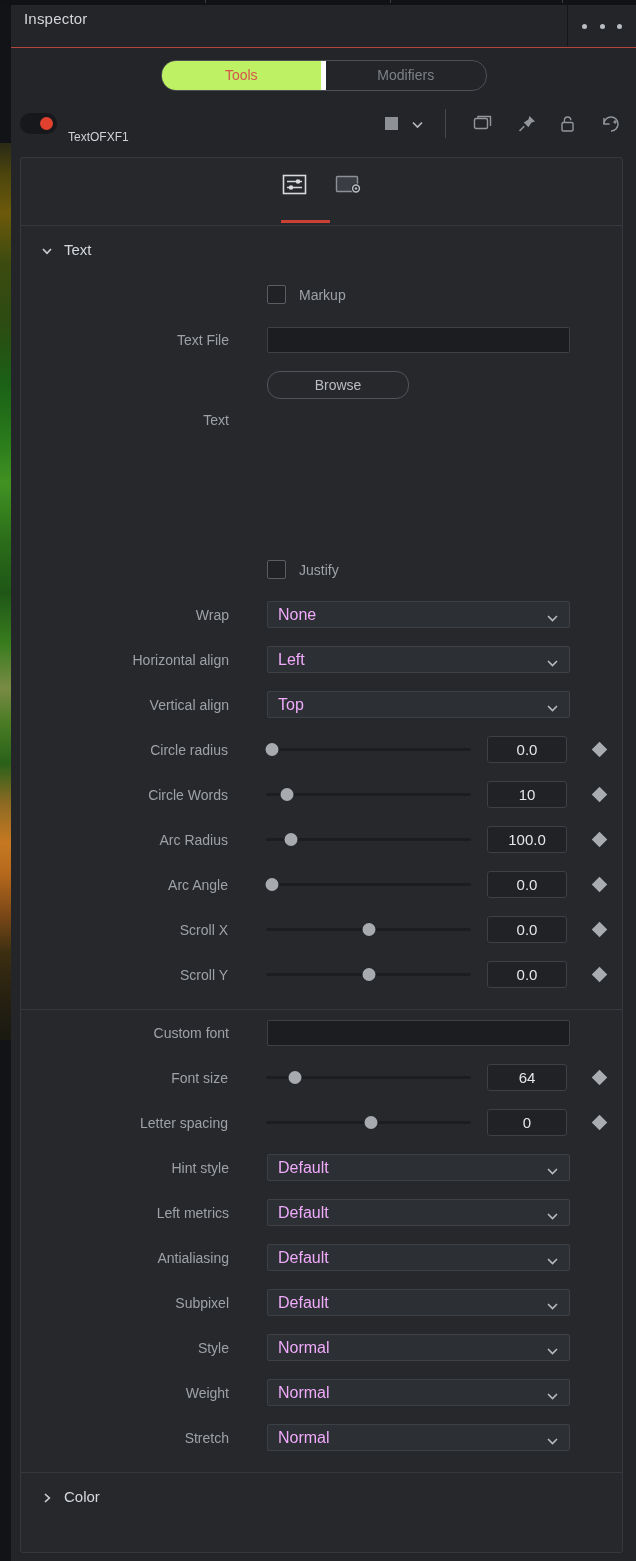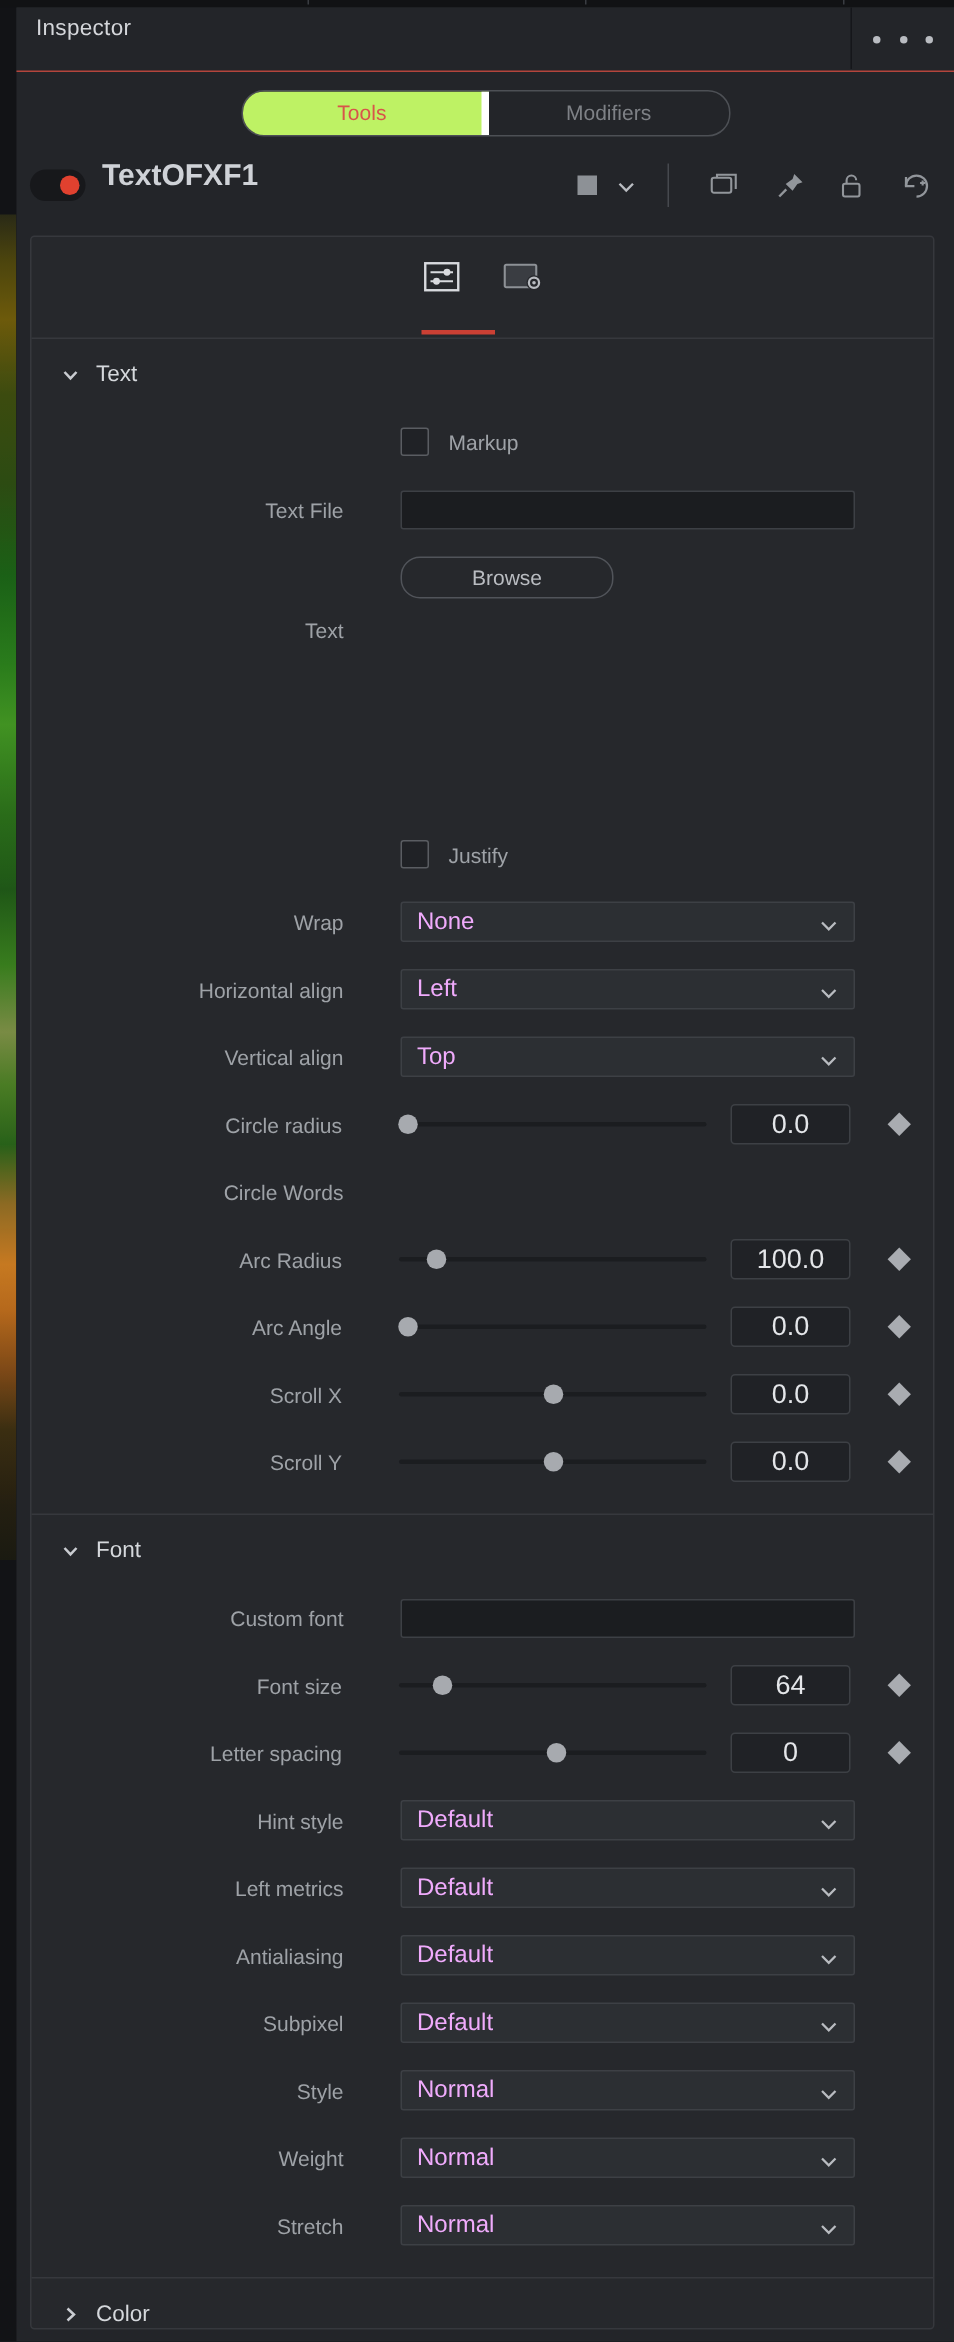--- a/index.html
+++ b/index.html
@@ -42,21 +42,21 @@
   .seg .sgi{flex:1;display:flex;align-items:center;justify-content:center;font-size:14px;
     color:#7e8186;cursor:pointer;background:transparent;}
   .seg .sgi.active{background:#bef264;color:#d8544a;border-right:5px solid #ffffff;}
 
   
   .noderow{position:relative;height:46px;}
   .noderow .toggle{position:absolute;left:9px;top:11px;width:37px;height:21px;border-radius:11px;
     background:#17181b;cursor:pointer;}
   .noderow .toggle i{position:absolute;right:4px;top:4px;width:13px;height:13px;border-radius:50%;
     background:#e0412f;display:block;}
-  .noderow .nodename{position:absolute;left:57px;top:4px;font-size:20px;color:#cfd2d7;font-weight:bold;}
+  .noderow .nodename{position:absolute;left:57px;top:28px;font-size:12px;color:#cfd2d7;}
   .noderow .swatch{position:absolute;left:374px;top:15px;width:13px;height:13px;background:#8d9196;}
   .noderow .caret{position:absolute;left:399px;top:15px;}
   .noderow .isep{position:absolute;left:434px;top:7px;width:1px;height:29px;background:#46494e;}
   .noderow .nicon{position:absolute;top:12px;cursor:pointer;}
 
   
   .card{position:absolute;left:9px;top:152px;width:603px;height:1396px;
     border:1px solid #36383d;border-radius:3px;background:#26282c;box-sizing:border-box;}
 
   .subtabs{position:relative;height:67px;border-bottom:1px solid #36383d;}
@@ -98,21 +98,21 @@
   .select .sv{padding-left:10px;font-size:16px;color:#f0abfc;}
   .select .sc{position:absolute;right:10px;top:8px;}
 
   .slider{position:relative;width:205px;height:20px;display:flex;align-items:center;cursor:pointer;}
   .slider .track{position:absolute;left:0;right:0;height:3px;background:#1b1d20;border-radius:2px;}
   .slider .knob{position:absolute;width:13px;height:13px;border-radius:50%;background:#a7aaaf;
     transform:translateX(-50%);}
 
   .numbox{width:80px;height:27px;background:#202226;border:1px solid #3d4045;border-radius:3px;
     box-sizing:border-box;display:flex;align-items:center;justify-content:center;
-    font-size:18px;color:#e4e6e9;margin-left:16px;cursor:text;}
+    font-size:15px;color:#e4e6e9;margin-left:16px;cursor:text;}
 
   .kf{width:11px;height:11px;background:#a9acb1;transform:rotate(45deg);margin-left:27px;cursor:pointer;}
   .kf-wrap{width:55px;display:flex;align-items:center;}
 </style>
 </head>
 <body>
 
 <div class="app">
 
   <div class="media-strip">
@@ -297,20 +297,30 @@
               </span>
               <span class="numbox">0.0</span>
               <span class="kf-wrap">
                   <span class="kf"></span>
                 </span>
             </div>
           </div>
 
           <div class="row">
             <div class="lab">Circle Words</div>
+            <div class="ctl">
+              <span class="slider">
+                <span class="track"></span>
+                  <span class="knob" style="left: 10%;"></span>
+              </span>
+              <span class="numbox">10</span>
+              <span class="kf-wrap">
+                  <span class="kf"></span>
+                </span>
+            </div>
           </div>
 
           <div class="row">
             <div class="lab">Arc Radius</div>
             <div class="ctl">
               <span class="slider">
                 <span class="track"></span>
                   <span class="knob" style="left: 12%;"></span>
               </span>
               <span class="numbox">100.0</span>
@@ -359,28 +369,20 @@
               <span class="kf-wrap">
                   <span class="kf"></span>
                 </span>
             </div>
           </div>
 
         </div>
       </div>
 
       <div class="sect">
-        <div class="secthead">
-          <span class="chev">
-            <svg width="12" height="12" viewBox="0 0 12 12">
-                <path d="M2 4 L6 8.3 L10 4" fill="none" stroke="#c9ccd1" stroke-width="1.7"></path>
-              </svg>
-          </span>
-          <span class="lbl">Font</span>
-        </div>
         <div class="rows">
 
           <div class="row">
             <div class="lab">Custom font</div>
             <div class="ctl">
                 <span class="field w303"></span>
               </div>
           </div>
 
           <div class="row">

